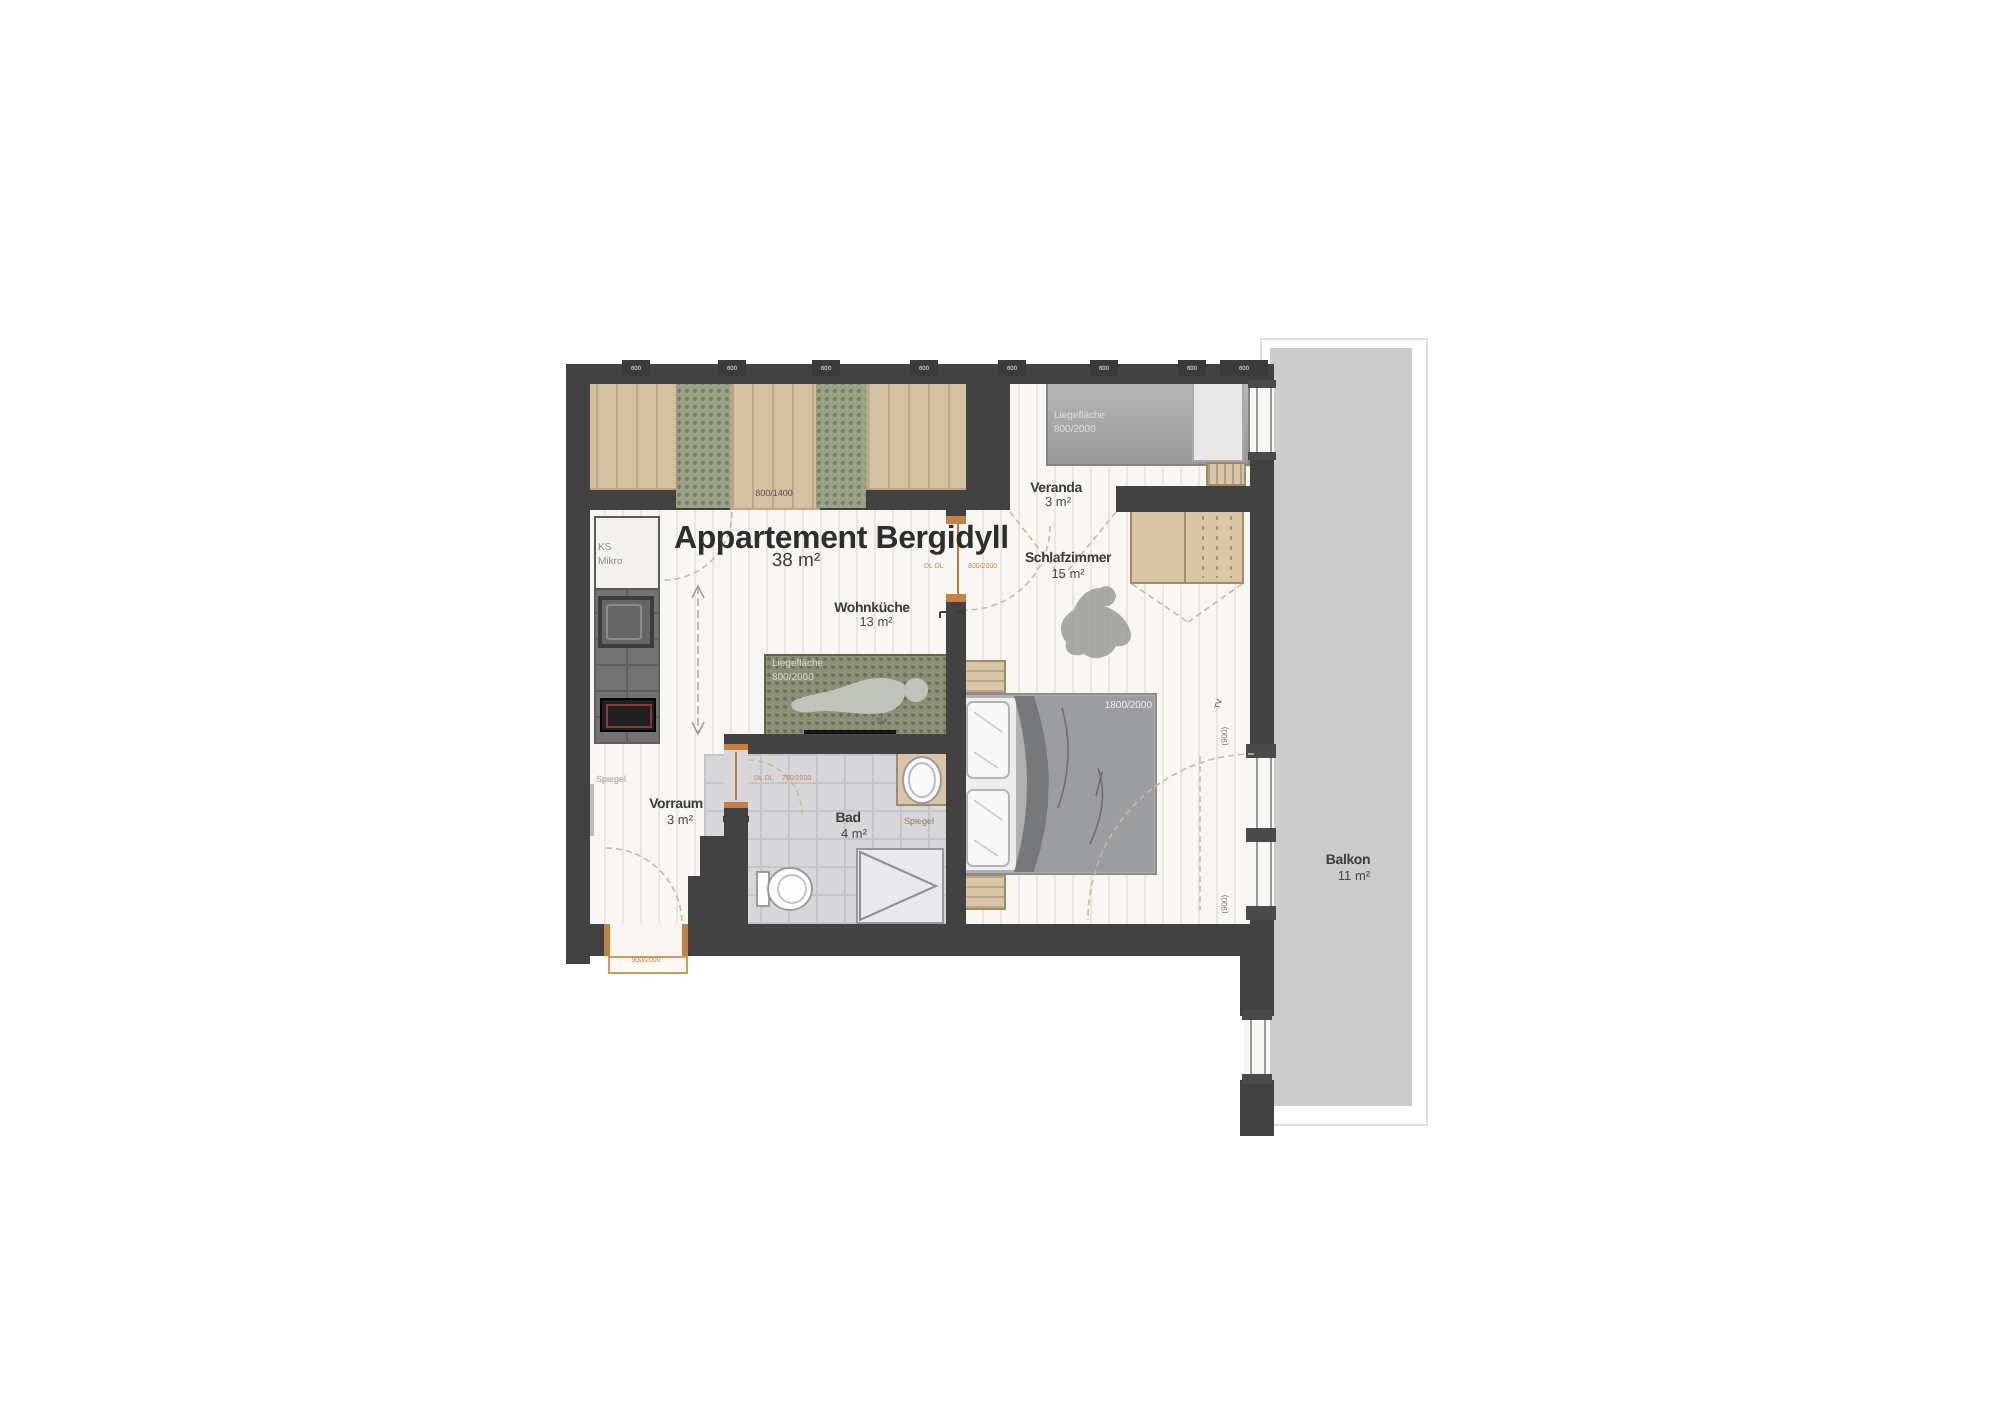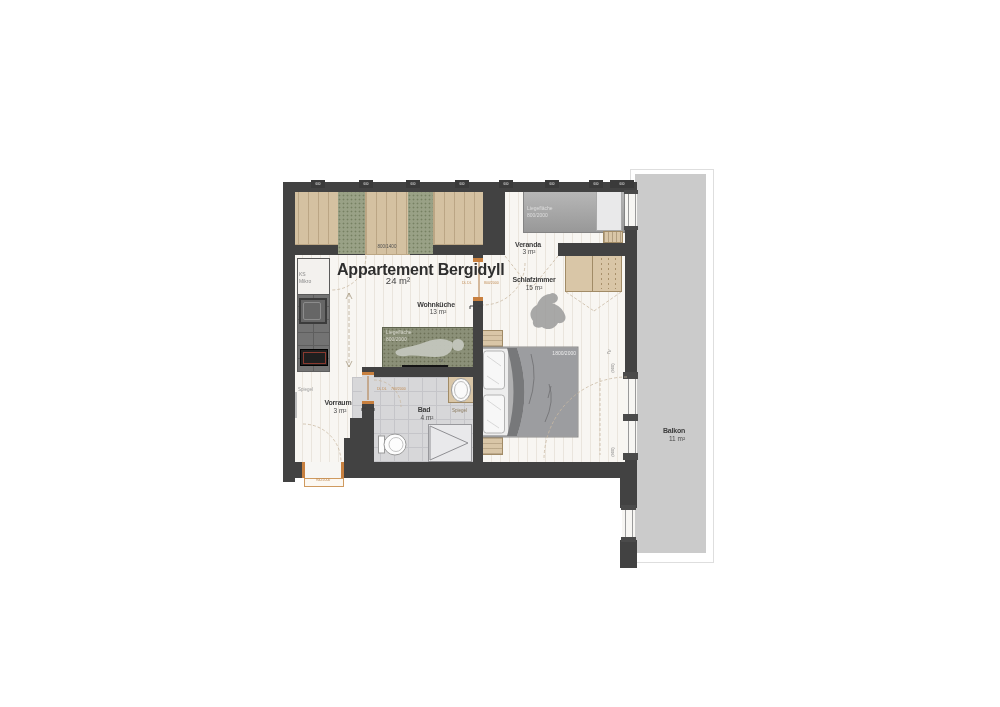--- a/index.html
+++ b/index.html
@@ -210,21 +210,21 @@
 
   <div class="lbl" style="left:462px;top:282px;font-size:3.5px;color:#c08a50;">DL DL</div>
   <div class="lbl" style="left:484px;top:282px;font-size:3.5px;color:#c08a50;">800/2000</div>
   <div class="lbl" style="left:377px;top:388px;font-size:3.5px;color:#c08a50;">DL DL</div>
   <div class="lbl" style="left:391px;top:388px;font-size:3.5px;color:#c08a50;">700/2000</div>
   <div class="lbl" style="left:608px;top:366px;font-size:4px;color:#777;transform:rotate(-90deg);transform-origin:center;">(900)</div>
   <div class="lbl" style="left:608px;top:450px;font-size:4px;color:#777;transform:rotate(-90deg);transform-origin:center;">(900)</div>
   <div class="lbl" style="left:607px;top:350px;font-size:4px;color:#555;transform:rotate(-75deg);">TV</div>
 
   <div class="lbl" style="left:337px;top:262px;width:122px;text-align:center;font-weight:bold;font-size:16px;letter-spacing:-0.2px;color:#2e2e2e;">Appartement Bergidyll</div>
-  <div class="lbl" style="left:368px;top:276px;width:60px;text-align:center;font-size:9.5px;color:#3f3f3f;">24 m²</div>
+  <div class="lbl" style="left:368px;top:276px;width:60px;text-align:center;font-size:9.5px;color:#3f3f3f;">38 m²</div>
 
   <div class="lbl room-name" style="left:406px;top:301px;width:60px;">Wohnküche</div>
   <div class="lbl room-area" style="left:408px;top:309px;width:60px;">13 m²</div>
 
   <div class="lbl room-name" style="left:504px;top:276px;width:60px;">Schlafzimmer</div>
   <div class="lbl room-area" style="left:504px;top:285px;width:60px;">15 m²</div>
 
   <div class="lbl room-name" style="left:498px;top:241px;width:60px;">Veranda</div>
   <div class="lbl room-area" style="left:499px;top:249px;width:60px;">3 m²</div>
 

